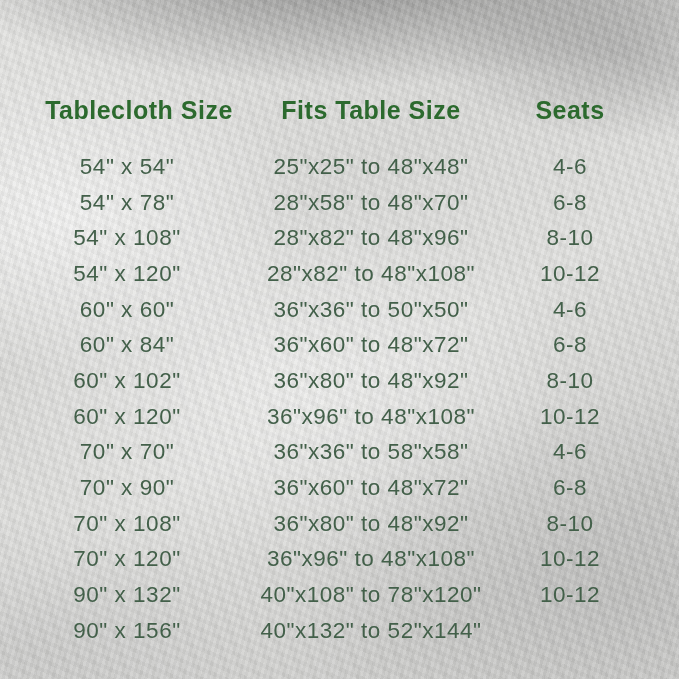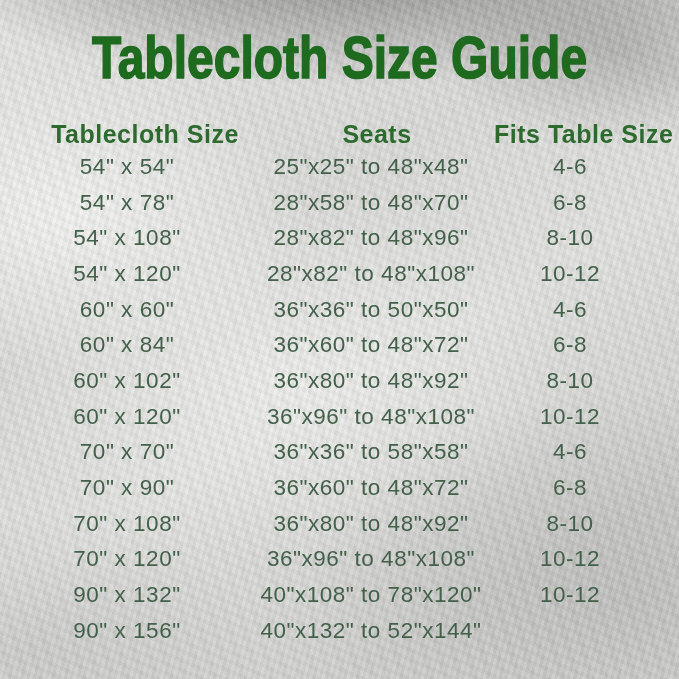--- a/index.html
+++ b/index.html
@@ -47,24 +47,23 @@
     transform-origin: 50% 50%;
   }
 
   .grid {
     display: grid;
     grid-template-columns: 254px 234px 164px;
     width: 652px;
   }
   .header-row {
     position: absolute;
-    top: 116px; left: 0;
+    top: 92px; left: 0;
     height: 36px;
     align-items: center;
-    padding-left: 6px;
   }
   .header-cell {
     text-align: center;
     font-size: 25px;
     font-weight: bold;
     letter-spacing: 0.5px;
     color: #2c6a2e;
     white-space: nowrap;
   }
   .header-cell.h1 { transform: translateX(12px); }
@@ -86,28 +85,25 @@
     letter-spacing: 0.5px;
     color: #43604a;
     white-space: nowrap;
   }
 </style>
 </head>
 <body>
 
 <div class="page">
 
-  <div class="title-wrap">
-    <span class="title">Tablecloth Size Guide</span>
-  </div>
 
   <div class="grid header-row">
     <div class="header-cell h1">Tablecloth Size</div>
+    <div class="header-cell h2">Fits Table Size</div>
     <div class="header-cell h3">Seats</div>
-    <div class="header-cell h2">Fits Table Size</div>
   </div>
 
   <div class="rows">
     <div class="grid row">
       <div class="cell c1">54" x 54"</div>
       <div class="cell c2">25"x25" to 48"x48"</div>
       <div class="cell c3">4-6</div>
     </div>
 
     <div class="grid row">

